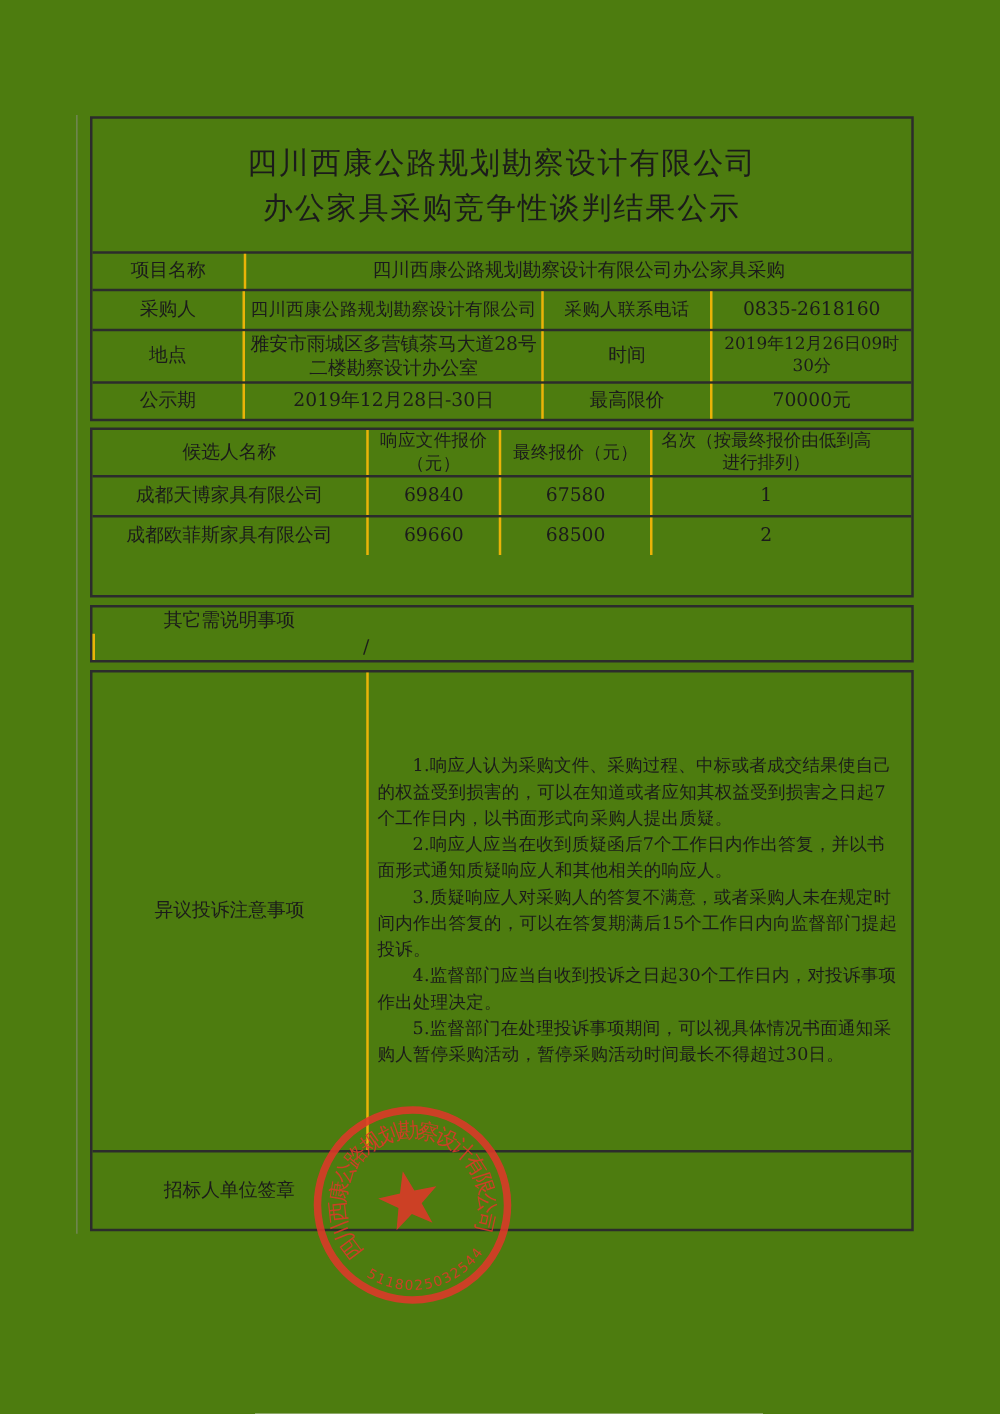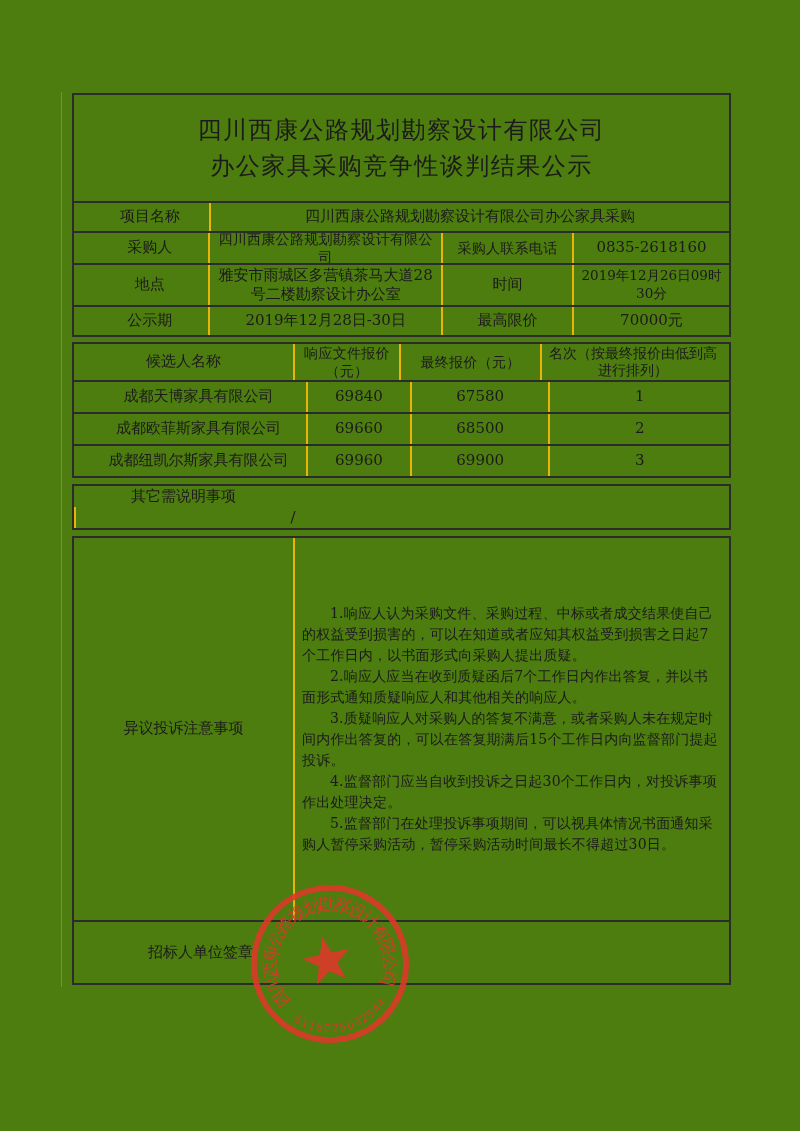--- a/index.html
+++ b/index.html
@@ -12,37 +12,37 @@
   
   .ghost-line{position:absolute;left:61px;top:92px;width:1px;height:895px;background:#8f8f8f;opacity:.65;}
 
   .sec{position:absolute;left:72px;width:659px;border:2px solid #2c2c2c;box-sizing:border-box;}
   .sec-a{top:93px;height:244px;}
   .sec-b{top:342px;height:136px;}
   .sec-c{top:484px;height:46px;}
   .sec-d{top:536px;height:449px;}
 
   .row{display:flex;box-sizing:border-box;width:100%;}
-  .row + .row{border-top:2px solid #2c2c2c;padding-left:17px;}
+  .row + .row{border-top:2px solid #2c2c2c;}
   .cell{
     box-sizing:border-box;display:flex;align-items:center;justify-content:center;
     text-align:center;font-size:15px;line-height:1.3;padding:1px 3px;overflow:hidden;
   }
   .cell + .cell{border-left:2px solid #eab308;}
 
   .title-row{height:106px;}
   .title-cell{flex-direction:column;width:100%;font-size:24px;line-height:36px;letter-spacing:1.5px;}
   .h30{height:30px;} .h32{height:32px;} .h42{height:42px;}
   .h36{height:36px;} .h46h{height:42px;flex-direction:column;}
   .h-obj{height:382px;}
 
   
   .a1{width:121px;} .a2{width:240px;} .a3{width:135px;} .a4{width:162px;} .a-wide{width:534px;}
   
-  .b1{width:219px;} .b2{width:106px;} .b3{width:141px;} .b4{width:184px;}
+  .b1{width:219px;} .b2{width:106px;} .b3{width:121px;} .b4{width:184px;}
   .c1{width:219px;} .c2{width:436px;}
 
   .fit{font-size:14px;letter-spacing:.3px;}
   .tight{font-size:13.5px;}
   .rank-head{justify-content:flex-end;text-align:center;font-size:14px;line-height:17px;padding-right:3px;}
 
   .obj-cell{flex-direction:column;justify-content:center;align-items:stretch;text-align:left;
     font-size:14px;line-height:21px;padding:6px 7px;}
   .obj-cell p{margin:0;text-indent:2em;letter-spacing:.2px;}
 
@@ -100,26 +100,20 @@
       <div class="cell b2">69840</div>
       <div class="cell b3">67580</div>
       <div class="cell b4">1</div>
     </div>
     <div class="row h32">
       <div class="cell b1">成都欧菲斯家具有限公司</div>
       <div class="cell b2">69660</div>
       <div class="cell b3">68500</div>
       <div class="cell b4">2</div>
     </div>
-    <div class="row h32">
-      <div class="cell b1">成都纽凯尔斯家具有限公司</div>
-      <div class="cell b2">69960</div>
-      <div class="cell b3">69900</div>
-      <div class="cell b4">3</div>
-    </div>
   </div>
 
   <div class="sec sec-c">
     <div class="row h46h">
       <div class="cell c1">其它需说明事项</div>
       <div class="cell c2">/</div>
     </div>
   </div>
 
   <div class="sec sec-d">

